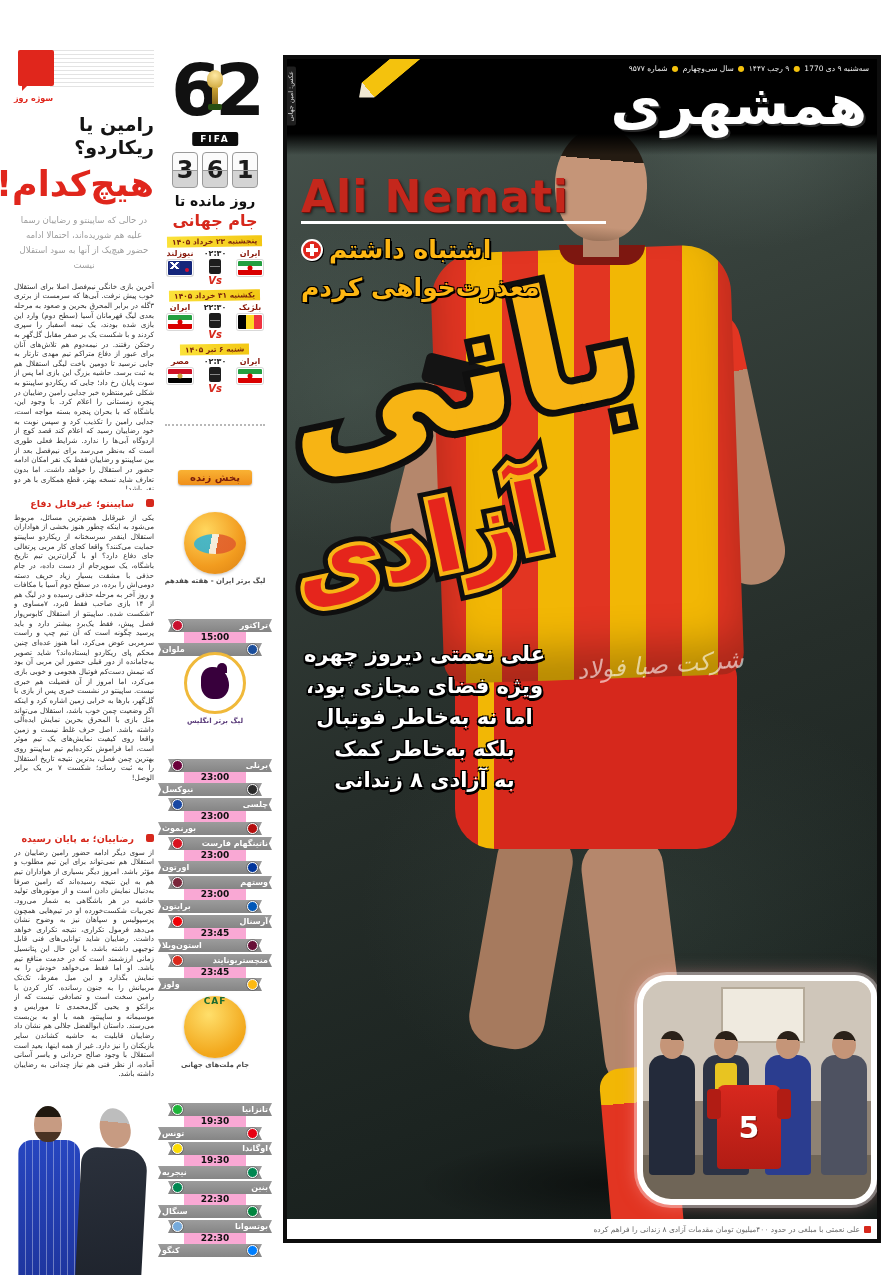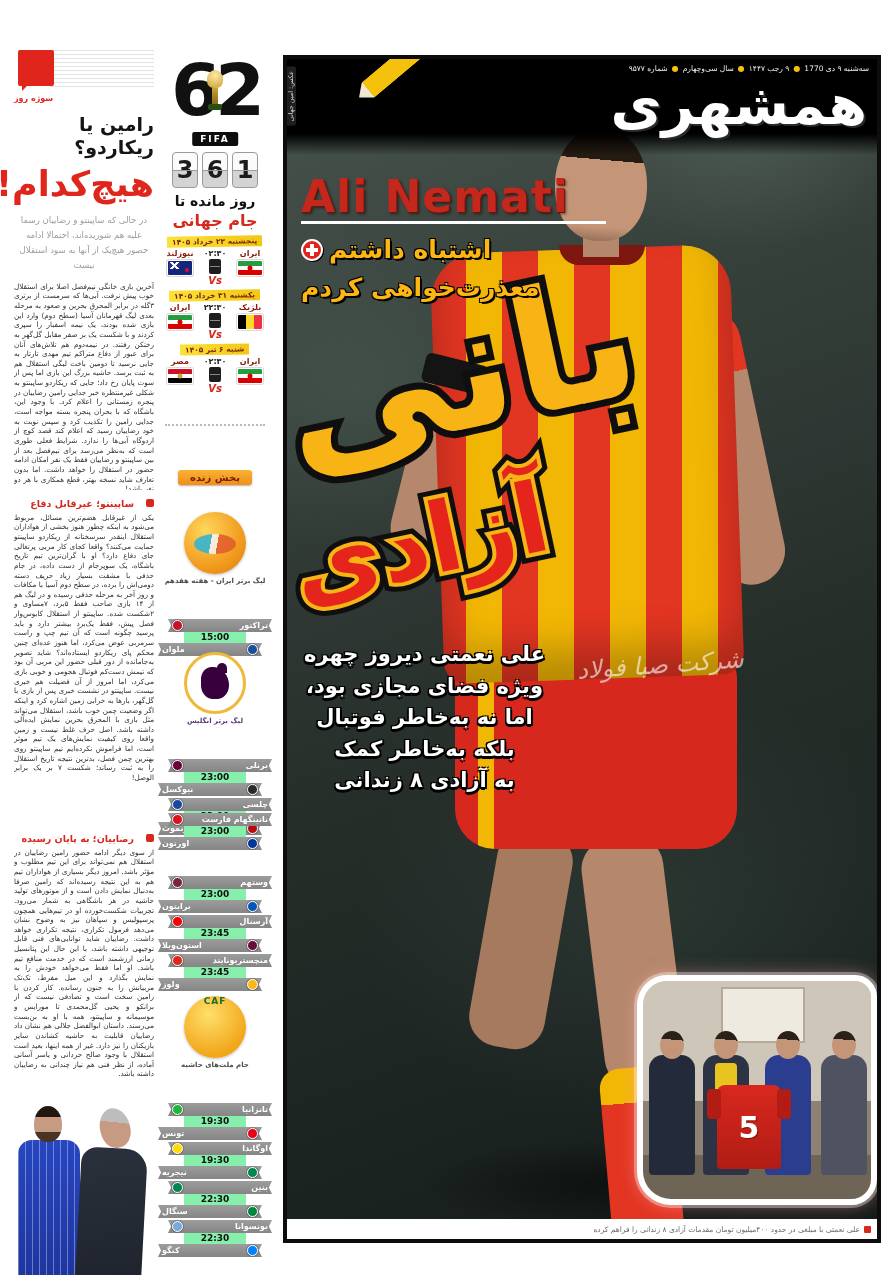--- a/index.html
+++ b/index.html
@@ -96,21 +96,21 @@
   .lg-caption{font-size:7px;font-weight:900;color:#4a4a4a;text-align:center;margin-top:3px;}
   .lg-caption.purple{color:#5a3b7a;}
   
   .match{margin:0 2px;}
   .mbar{height:13px;background:linear-gradient(#9c9c9c,#858585);color:#fff;font-size:8px;font-weight:900;
       display:flex;align-items:center;justify-content:space-between;padding:0 4px;
       clip-path:polygon(0 0,100% 0,97% 50%,100% 100%,0 100%,3% 50%);}
   .mbar.home{margin-left:10px;margin-top:15px;}
   .mbar.away{margin-right:10px;}
   .badge-dot{width:11px;height:11px;border-radius:50%;border:1.5px solid #fff;box-shadow:0 0 0 1px rgba(0,0,0,.2);flex:0 0 auto;}
-  .mtime{width:55%;margin:0 auto;background:#86efac;color:#111;font-size:9px;font-weight:900;
+  .mtime{width:55%;margin:0 auto;background:#f9a8d4;color:#111;font-size:9px;font-weight:900;
       text-align:center;line-height:11px;height:11px;}
 
   
   #cover{position:absolute;left:283px;top:55px;width:598px;height:1188px;border:4px solid #0d0d0d;
      overflow:hidden;background:
        radial-gradient(230px 170px at 78% 6%,rgba(130,150,140,.22),transparent 70%),
        radial-gradient(320px 230px at 12% 28%,rgba(95,115,105,.28),transparent 70%),
        radial-gradient(420px 320px at 62% 72%,rgba(80,100,90,.22),transparent 70%),
        linear-gradient(160deg,#48544e 0%,#353f3a 28%,#262e2a 55%,#1c2421 80%,#141a18 100%);}
   .mast-band{position:absolute;left:0;top:0;right:0;height:96px;z-index:4;
@@ -355,21 +355,21 @@
       <div class="mbar home">
           <span data-name="home-team-name">چلسی</span>
         <span class="badge-dot" data-name="chelsea-badge-icon" style="background: rgb(24, 71, 162);"></span>
         </div>
       <div class="mtime" data-name="match-time">23:00</div>
       <div class="mbar away">
           <span class="badge-dot" data-name="bournemouth-badge-icon" style="background: rgb(181, 13, 13);"></span>
         <span data-name="away-team-name">بورنموث</span>
         </div>
     </div>
-    <div class="abs match" style="top:746px;" data-name="match-row">
+    <div class="abs match" style="top:770px;" data-name="match-row">
       <div class="mbar home">
           <span data-name="home-team-name">ناتینگهام فارست</span>
         <span class="badge-dot" data-name="nottingham-forest-badge-icon" style="background: rgb(216, 18, 31);"></span>
         </div>
       <div class="mtime" data-name="match-time">23:00</div>
       <div class="mbar away">
           <span class="badge-dot" data-name="everton-badge-icon" style="background: rgb(0, 54, 156);"></span>
         <span data-name="away-team-name">اورتون</span>
         </div>
     </div>
@@ -404,21 +404,21 @@
       <div class="mbar away">
           <span class="badge-dot" data-name="wolves-badge-icon" style="background: rgb(253, 185, 19);"></span>
         <span data-name="away-team-name">ولوز</span>
         </div>
     </div>
 
     <div class="abs" style="top:944px;" data-name="africa-cup-section">
       <div class="lg-circle caf" data-name="caf-logo">
         <span data-name="caf-logo-text">CAF</span>
       </div>
-      <div class="lg-caption" data-name="league-caption">جام ملت‌های حاشیه</div>
+      <div class="lg-caption" data-name="league-caption">جام ملت‌های جهانی</div>
     </div>
 
     <div class="abs match" style="top:1036px;" data-name="match-row">
       <div class="mbar home">
           <span data-name="home-team-name">تانزانیا</span>
         <span class="badge-dot" data-name="tanzania-flag-icon" style="background: rgb(30, 181, 58);"></span>
         </div>
       <div class="mtime" data-name="match-time">19:30</div>
       <div class="mbar away">
           <span class="badge-dot" data-name="tunisia-flag-icon" style="background: rgb(231, 0, 19);"></span>

